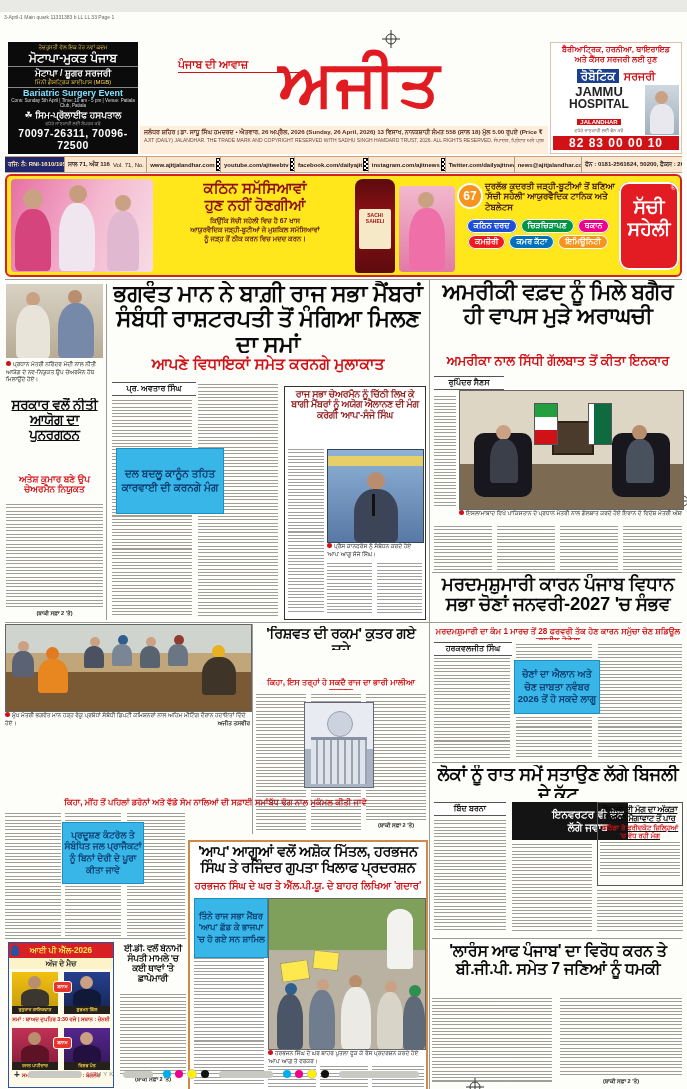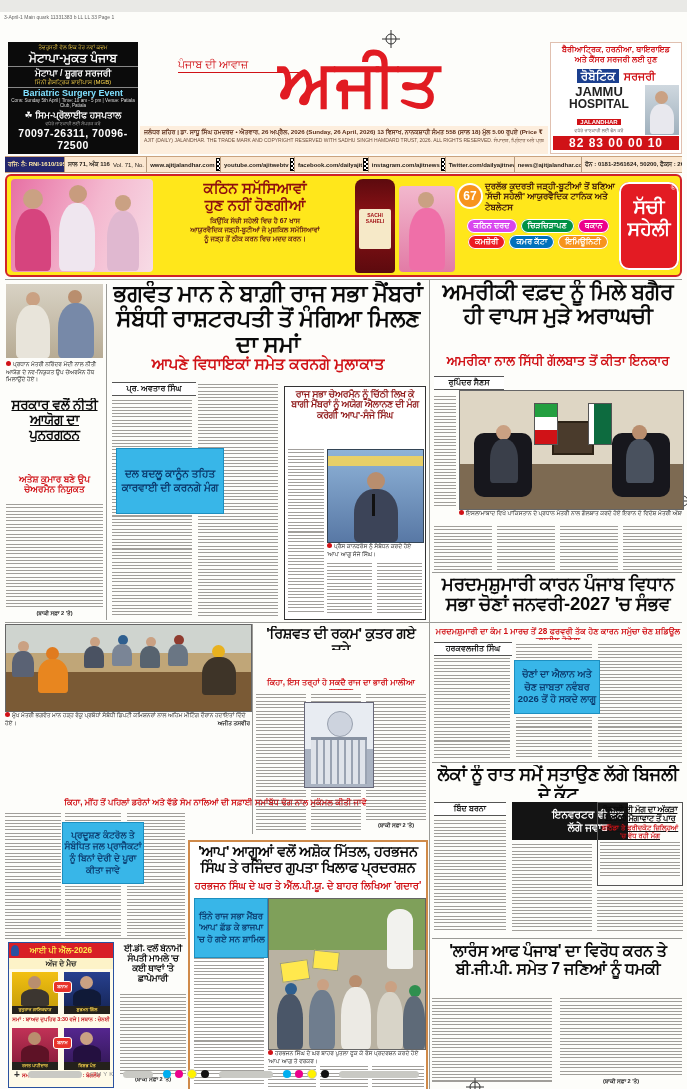--- a/index.html
+++ b/index.html
@@ -14,21 +14,21 @@
   .cap{font-size:5.8px;line-height:1.3;color:#101010;overflow:hidden;}
   .bull{display:inline-block;width:5px;height:5px;background:#d01217;border-radius:50%;margin-right:2px;}
   .vr{position:absolute;width:1px;background:#9a9a96;}
   .hr{position:absolute;height:1px;background:#9a9a96;}
   .ph{position:absolute;overflow:hidden;}
   .hd{position:absolute;border-radius:50%;}
   .fg{position:absolute;border-radius:45% 45% 10% 10%;}
   .qr{width:11px;height:11px;flex:0 0 auto;background:repeating-conic-gradient(#000 0% 25%,#fff 0% 50%) 0 0/4px 4px;outline:1px solid #000;margin-left:2px;}
   .cell{display:flex;align-items:center;border-right:1px solid #b59a7e;padding:0 3px;font-size:6px;font-weight:bold;color:#201a14;white-space:nowrap;overflow:hidden;}
   .pill{color:#fff;font-weight:bold;font-size:8px;border-radius:9px;padding:2px 7px;margin:1px 2px;white-space:nowrap;box-shadow:0 0 0 1px #fff inset;}
-  .p1{background:#d946ef}.p2{background:#009245}.p3{background:#ec008c}
+  .p1{background:#1d4ed8}.p2{background:#009245}.p3{background:#ec008c}
   .p4{background:#ed1c24}.p5{background:#0071bc}.p6{background:#f7941d}
   .reg{position:absolute;color:#444;}
   .dot{display:inline-block;width:8px;height:8px;border-radius:50%;margin:0 2px;}
   .caps{display:inline-block;width:54px;height:7px;border-radius:4px;background:#c9c9c4;margin:0 8px;}
   .ipl-name{background:#24211c;color:#ffd84d;font-size:4.6px;font-weight:bold;text-align:center;height:8px;line-height:8px;overflow:hidden;white-space:nowrap;}
   .cont{font-size:5.6px;font-weight:bold;text-align:center;color:#222;white-space:nowrap;overflow:hidden;}
 </style>
 </head>
 <body>
 
@@ -62,21 +62,21 @@
     <div style="font-size:12px;font-weight:bold;">ਮੋਟਾਪਾ-ਮੁਕਤ ਪੰਜਾਬ</div>
     <div style="font-size:9px;font-weight:bold;border-top:1px solid #888;margin-top:1px;padding-top:1px;">ਮੋਟਾਪਾ / ਸ਼ੂਗਰ ਸਰਜਰੀ</div>
     <div style="font-size:6px;color:#ffd84d;">ਮਿੰਨੀ ਗੈਸਟ੍ਰਿਕ ਬਾਈਪਾਸ (MGB)</div>
     <div style="font-size:9px;font-weight:bold;color:#7fe0ff;border-top:1px solid #888;margin-top:1px;">Bariatric Surgery Event</div>
     <div style="font-size:4.6px;color:#ddd;">Cons: Sunday 5th April | Time: 10 am - 5 pm | Venue: Patiala Club, Patiala</div>
     <div style="font-size:9px;font-weight:bold;margin-top:2px;">☘ <span>ਸਿਮ-ਪ੍ਰੋਲਾਈਫ ਹਸਪਤਾਲ</span></div>
     <div style="font-size:4.6px;color:#bbb;">ਵਧੇਰੇ ਜਾਣਕਾਰੀ ਲਈ ਸੰਪਰਕ ਕਰੋ</div>
     <div style="font-size:10.5px;font-weight:bold;letter-spacing:.5px;margin-top:1px;">70097-26311, 70096-72500</div>
   </div>
 
-  <div class="abs" style="left:178px;top:46px;width:130px;font-size:11px;font-weight:normal;color:#d01217;border-bottom:1px solid #d01217;padding-bottom:1px;">ਪੰਜਾਬ ਦੀ ਆਵਾਜ਼</div>
+  <div class="abs" style="left:178px;top:46px;width:130px;font-size:11px;font-weight:bold;color:#d01217;border-bottom:1px solid #d01217;padding-bottom:1px;">ਪੰਜਾਬ ਦੀ ਆਵਾਜ਼</div>
   <div class="abs" style="left:195px;top:26px;width:330px;height:90px;font-size:64px;font-weight:800;color:#e11b22;text-align:center;line-height:90px;letter-spacing:2px;overflow:hidden;">ਅਜੀਤ</div>
 
   <div class="abs" style="left:550px;top:30px;width:132px;height:112px;background:#fff;border:1px solid #e0c0b0;box-sizing:border-box;padding:2px;text-align:center;">
     <div style="font-size:8px;font-weight:bold;color:#d01217;">ਬੈਰੀਆਟ੍ਰਿਕ, ਹਰਨੀਆ, ਥਾਇਰਾਇਡ</div>
     <div style="font-size:8px;font-weight:bold;color:#d01217;">ਅਤੇ ਕੈਂਸਰ ਸਰਜਰੀ ਲਈ ਹੁਣ</div>
     <div style="margin:1px 0;">
       <span style="background:#1b3f8f;color:#fff;font-size:12px;font-weight:bold;padding:0 4px;">ਰੋਬੋਟਿਕ</span>
       <span style="color:#d01217;font-size:11px;font-weight:bold;">ਸਰਜਰੀ</span>
     </div>
     <div style="display:flex;align-items:flex-start;">

